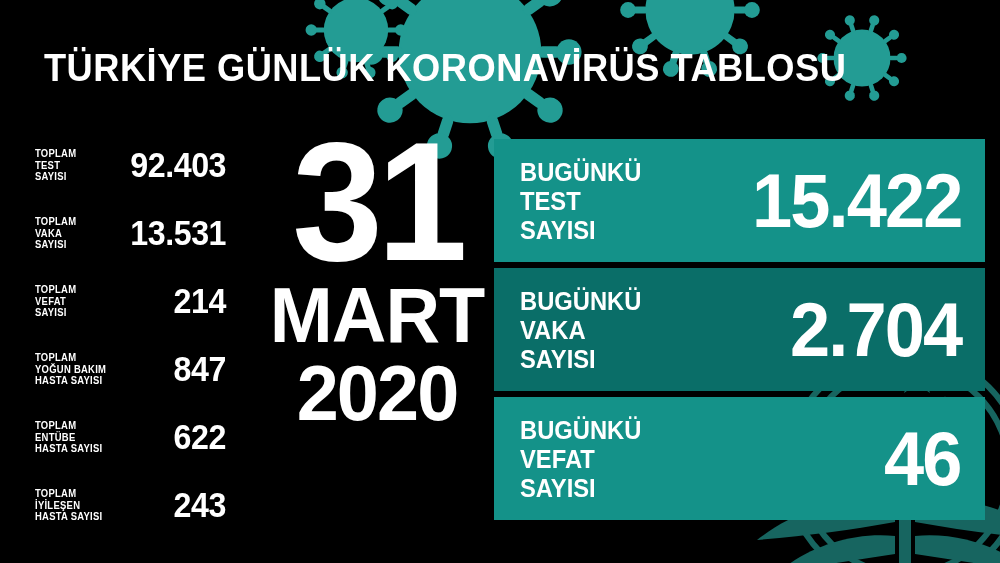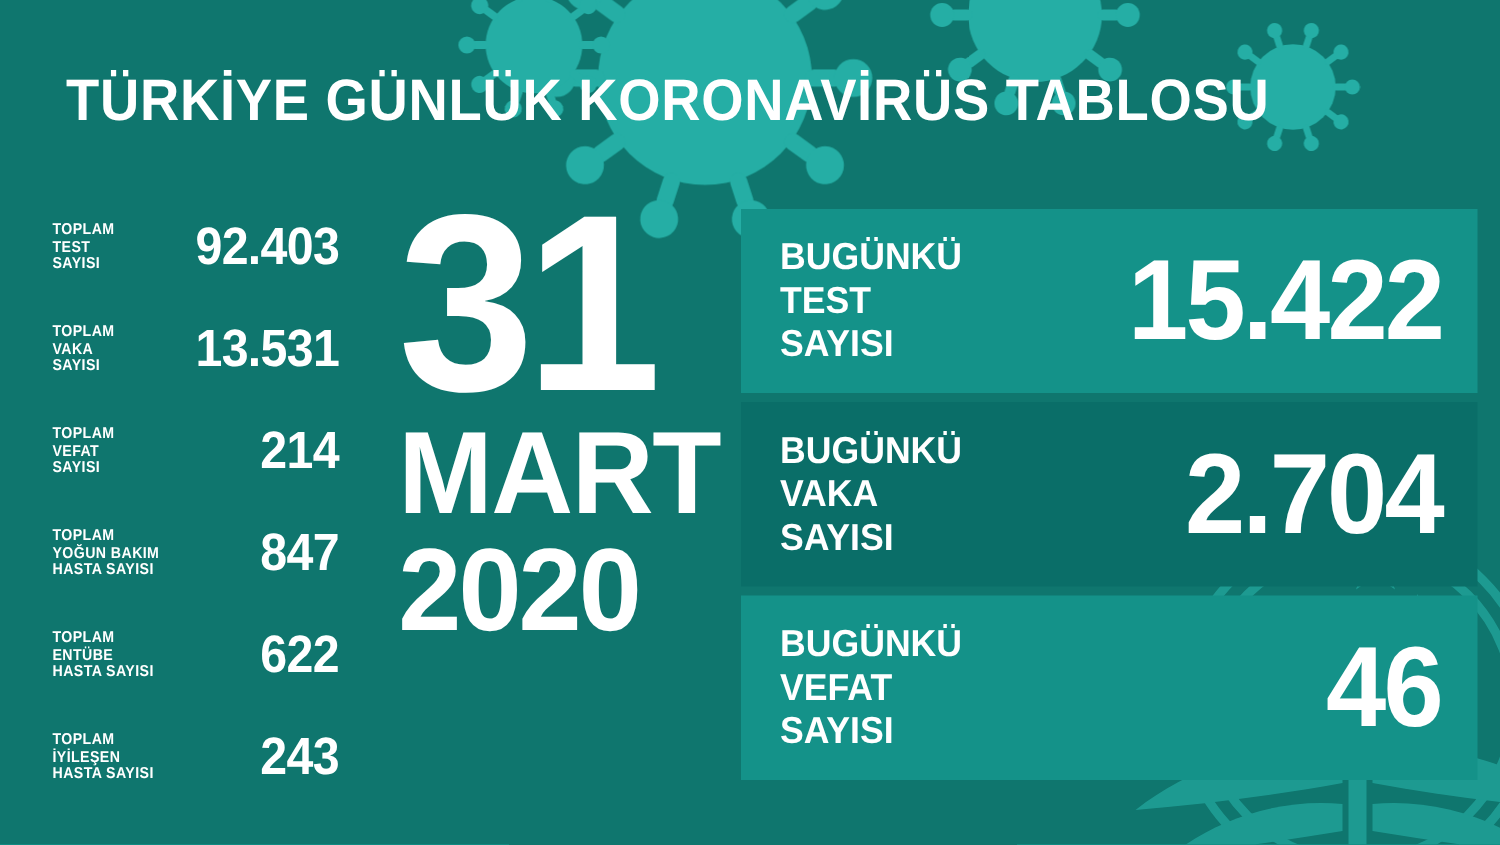--- a/index.html
+++ b/index.html
@@ -10,21 +10,21 @@
     width: 1000px;
     height: 563px;
     overflow: hidden;
     font-family: "Liberation Sans", sans-serif;
     background: #16b0a5;
   }
   #poster {
     position: relative;
     width: 1000px;
     height: 563px;
-    background: #0f766e;
+    background: #000000;
     overflow: hidden;
   }
   
   #bg-watermarks {
     position: absolute;
     inset: 0;
     z-index: 0;
     pointer-events: none;
   }
   #bg-watermarks svg {
@@ -87,21 +87,21 @@
     white-space: nowrap;
   }
   
   #date-block {
     position: absolute;
     left: 262px;
     top: 134px;
     width: 230px;
     z-index: 5;
     color: #ffffff;
-    text-align: left;
+    text-align: center;
     font-weight: bold;
   }
   #date-day {
     font-size: 168px;
     line-height: 136px;
     letter-spacing: -6px;
     transform: scaleX(0.97);
   }
   #date-month {
     font-size: 78px;

